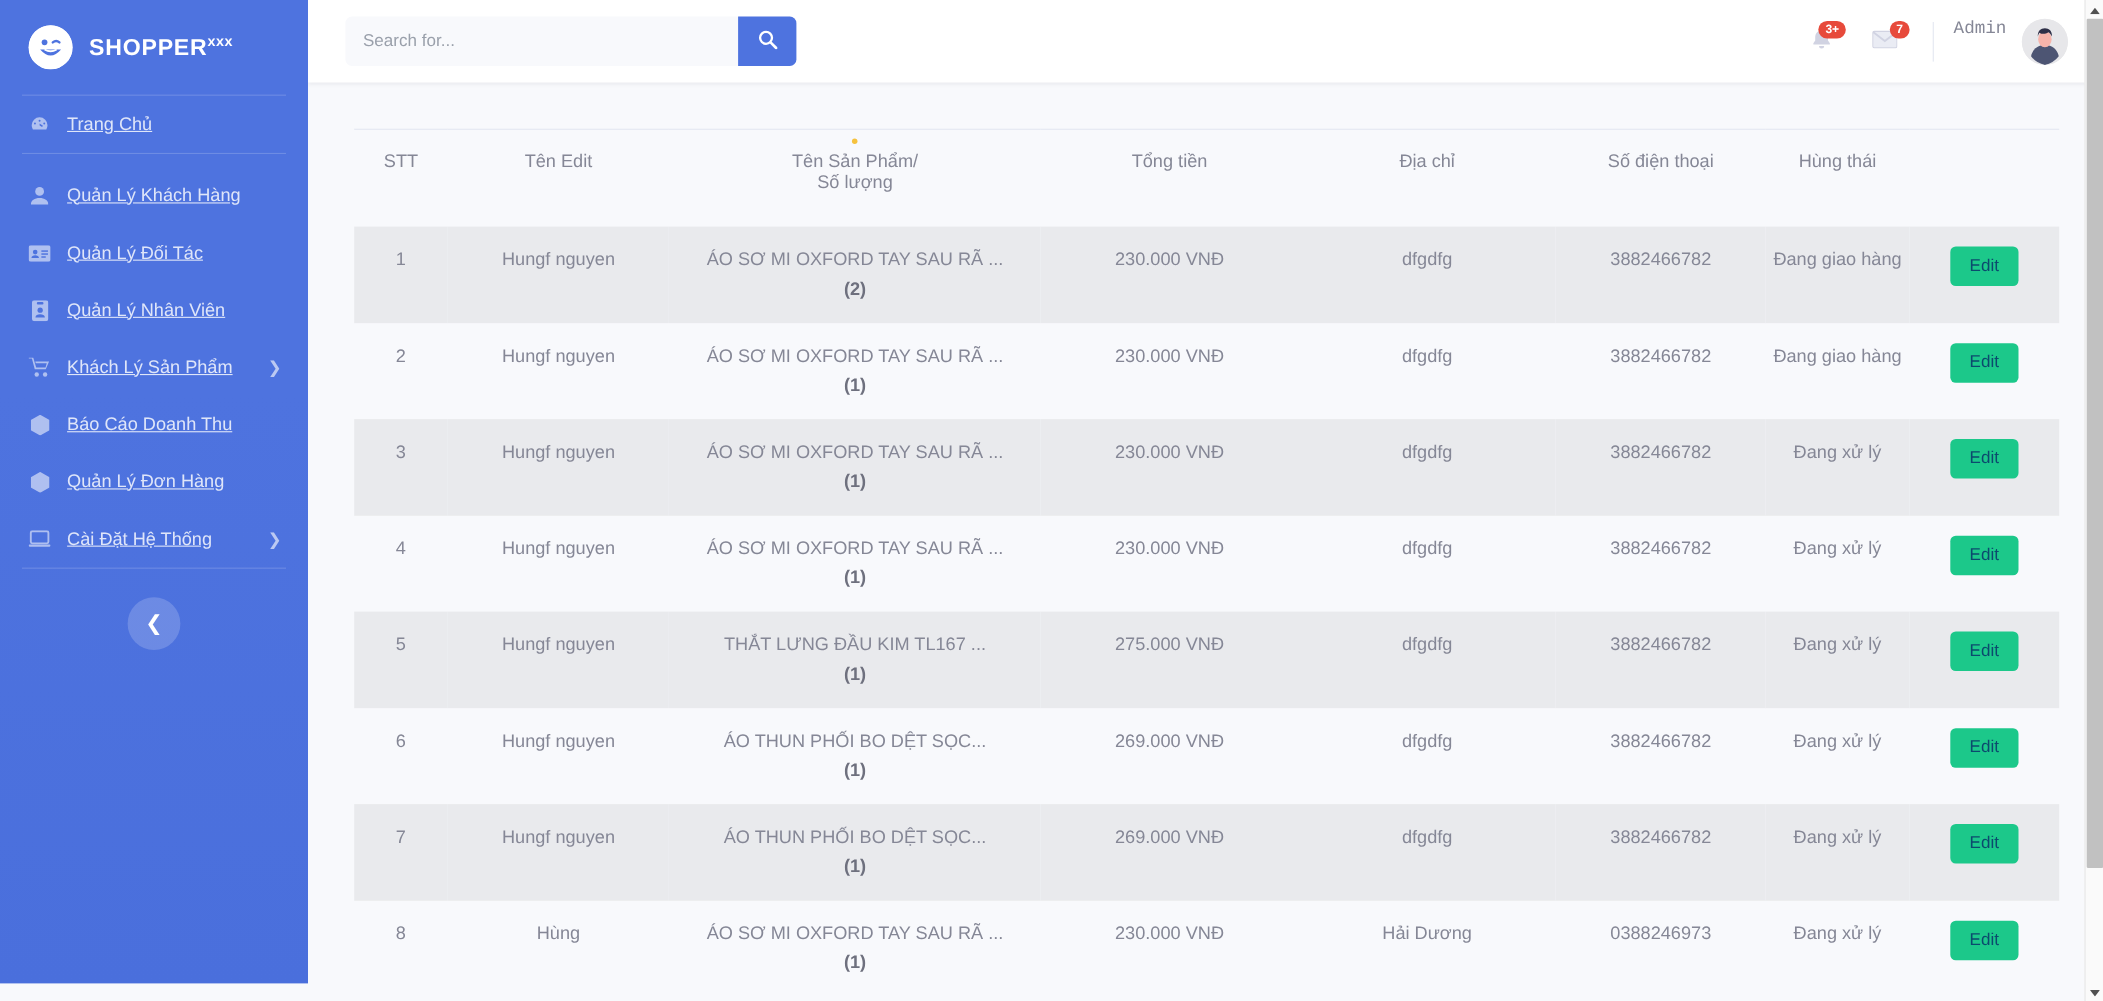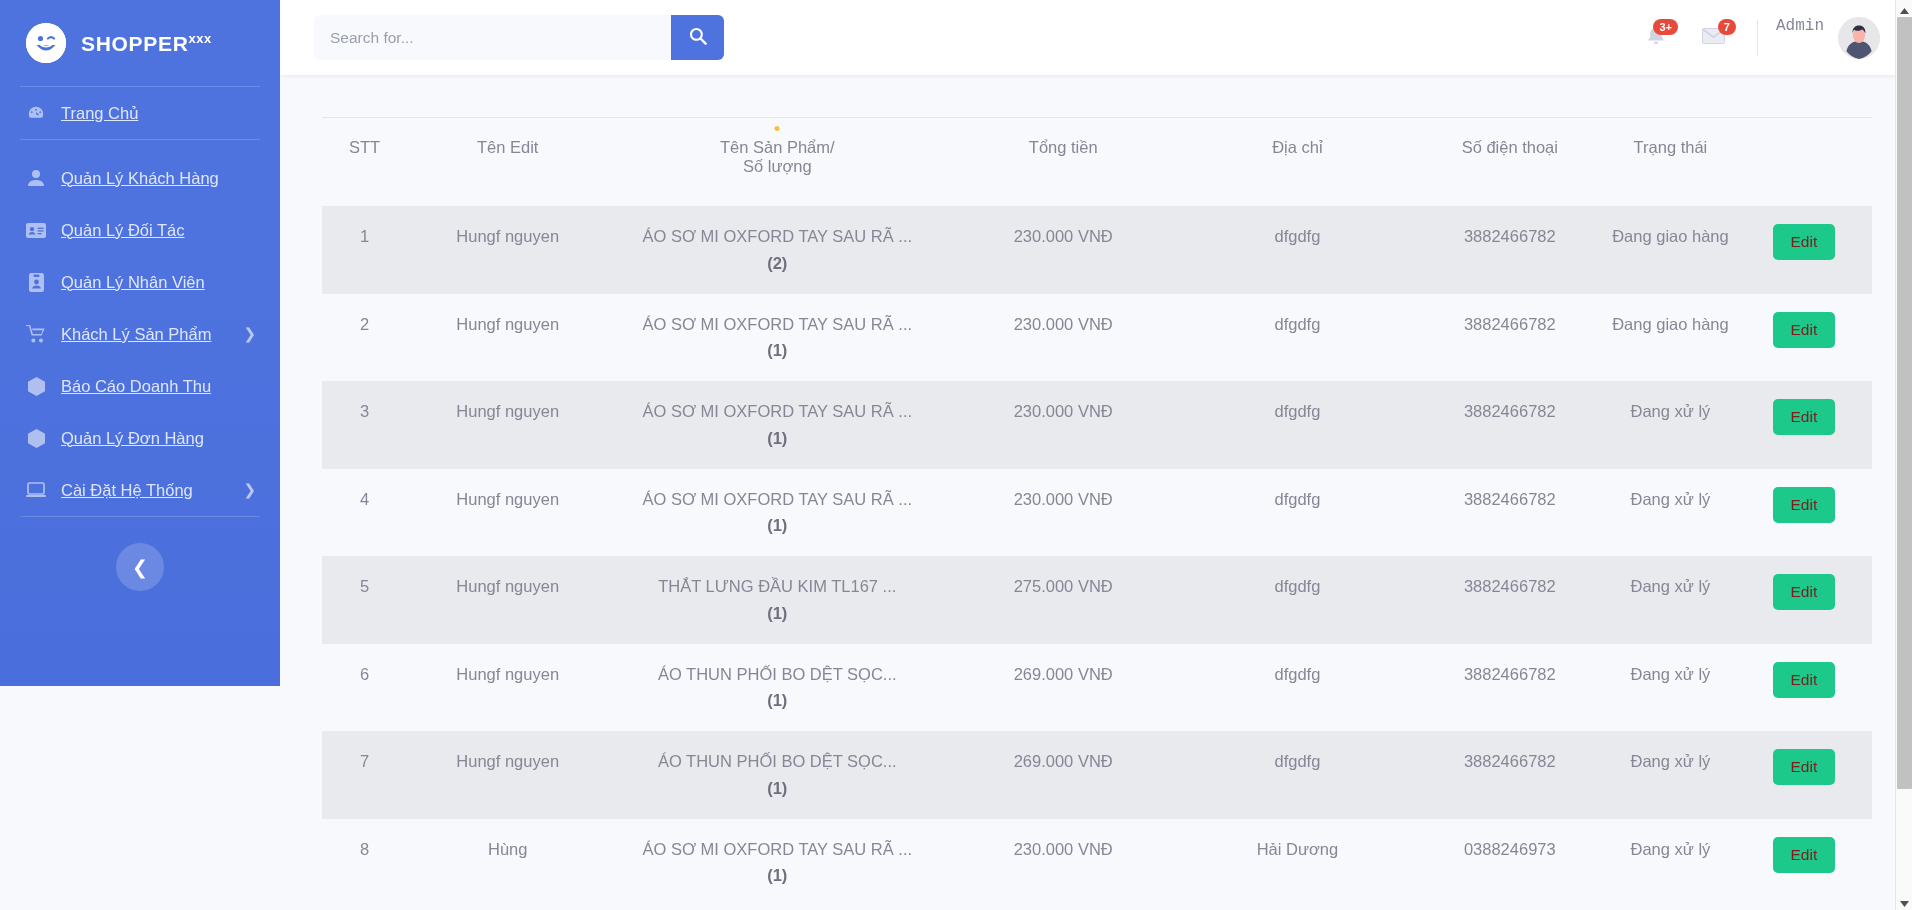--- a/index.html
+++ b/index.html
@@ -6,21 +6,21 @@
   html, body {
     width: 1912px; height: 910px;
     overflow: hidden;
     font-family: "Liberation Sans", sans-serif;
     background: #f8f9fc;
   }
   .app { display: flex; width: 1912px; height: 910px; position: relative; }
 
   
   .sidebar {
-    width: 280px; min-width: 280px; height: 686px;
+    width: 280px; min-width: 280px; height: 894px;
     background: linear-gradient(180deg, #4e73df 0%, #4e73df 40%, #4a6fdc 100%);
     position: relative; overflow: hidden;
   }
   .brand {
     display: flex; align-items: center; gap: 15px;
     padding: 26px 0 26px 26px; height: 86px;
   }
   .brand-logo {
     width: 40px; height: 40px; border-radius: 50%; background: #fff;
     position: relative; flex: 0 0 40px;
@@ -108,21 +108,21 @@
     position: absolute; top: 8px; left: 50%; transform: translateX(-50%);
   }
   tbody td {
     text-align: center; color: #858796; font-size: 16.5px;
     padding: 18px 6px; vertical-align: top; line-height: 1.5;
   }
   tbody tr.odd td { background: #e9eaed; }
   tbody tr.even td { background: #f8f9fc; }
   .qty { display: block; font-weight: bold; color: #6e707e; margin-top: 2px; }
   .edit-btn {
-    background: #1cc88a; color: #7f1d1d; border: none; border-radius: 5px;
+    background: #1cc88a; color: #0c4a6e; border: none; border-radius: 5px;
     padding: 9px 18px; font-size: 15.5px; cursor: pointer;
     font-family: "Liberation Sans", sans-serif;
   }
   .col-stt { width: 78px; }
   .col-user { width: 185px; }
   .col-prod { width: 310px; }
   .col-total { width: 215px; }
   .col-addr { width: 215px; }
   .col-phone { width: 175px; }
   .col-status { width: 120px; }
@@ -343,21 +343,21 @@
               <th>
                 <span>Tổng tiền</span>
               </th>
               <th>
                 <span>Địa chỉ</span>
               </th>
               <th>
                 <span>Số điện thoại</span>
               </th>
               <th>
-                <span>Trạng thái</span>
+                <span>Hùng thái</span>
               </th>
               <th></th>
             </tr>
           </thead>
           <tbody id="orders-body">
               <tr class="odd">
                 <td>1</td>
                 <td>Hungf nguyen</td>
                 <td><span>ÁO SƠ MI OXFORD TAY SAU RÃ ...</span><span class="qty">(2)</span></td>
                 <td>230.000 VNĐ</td>

